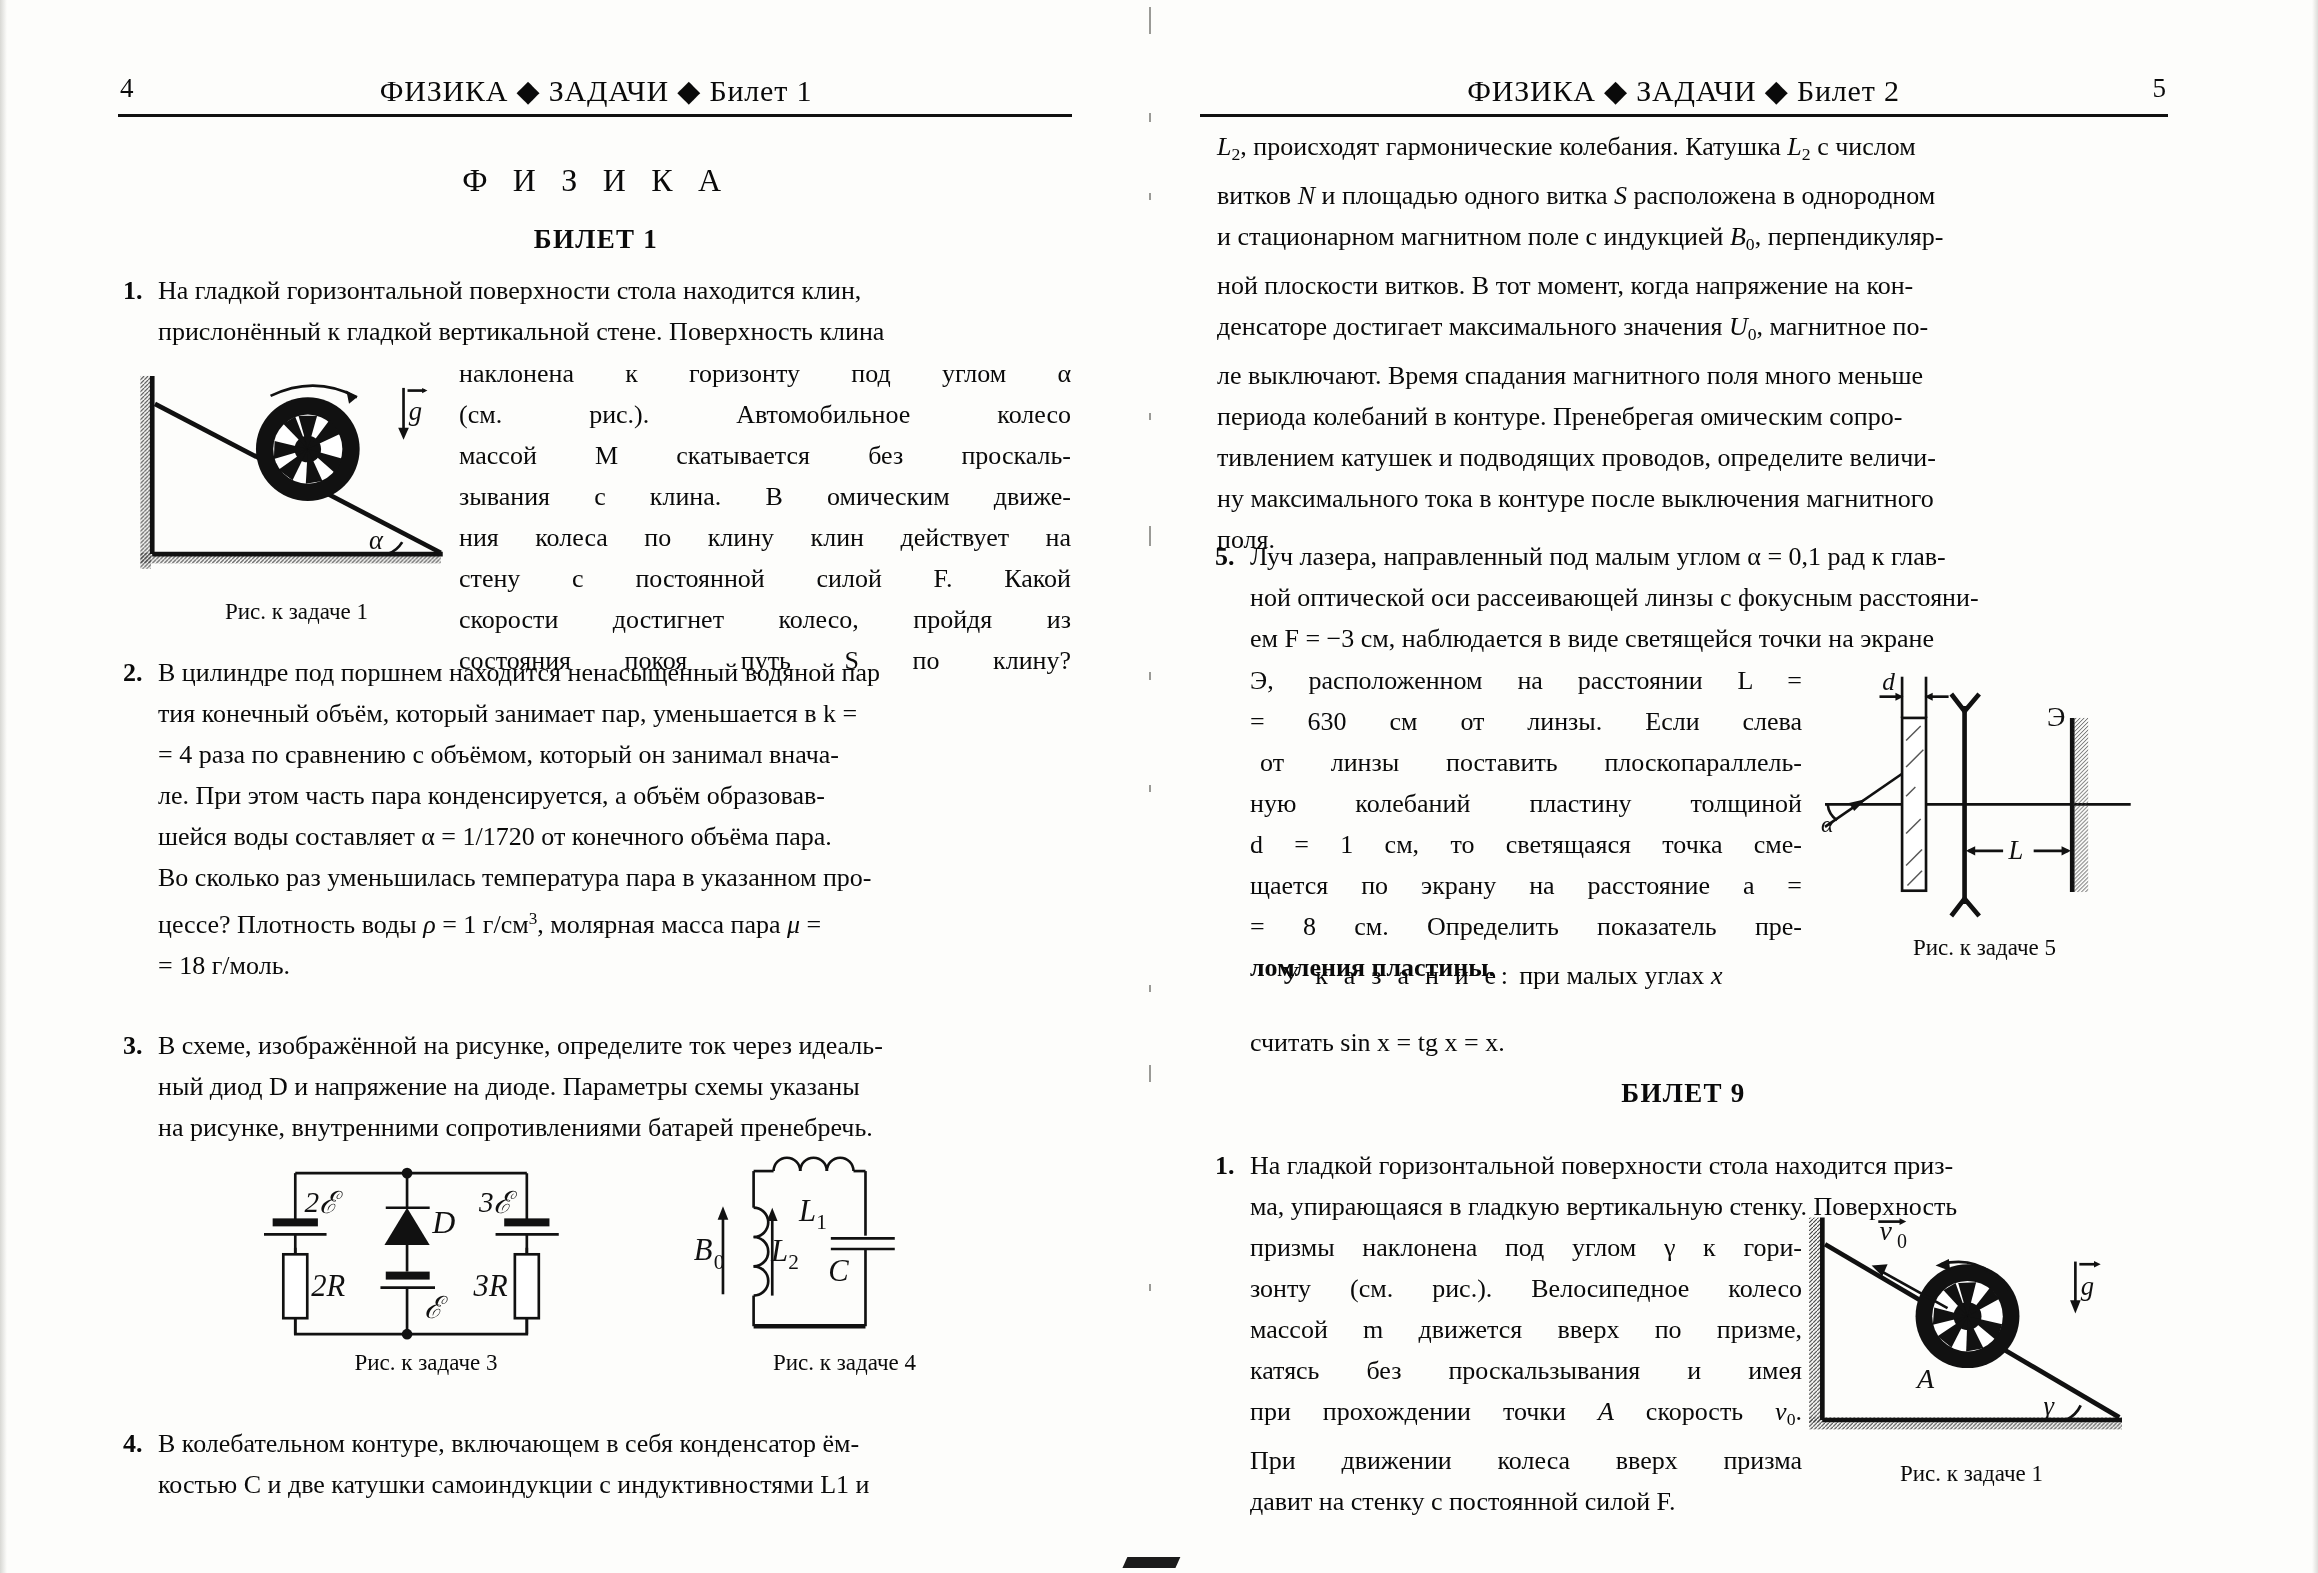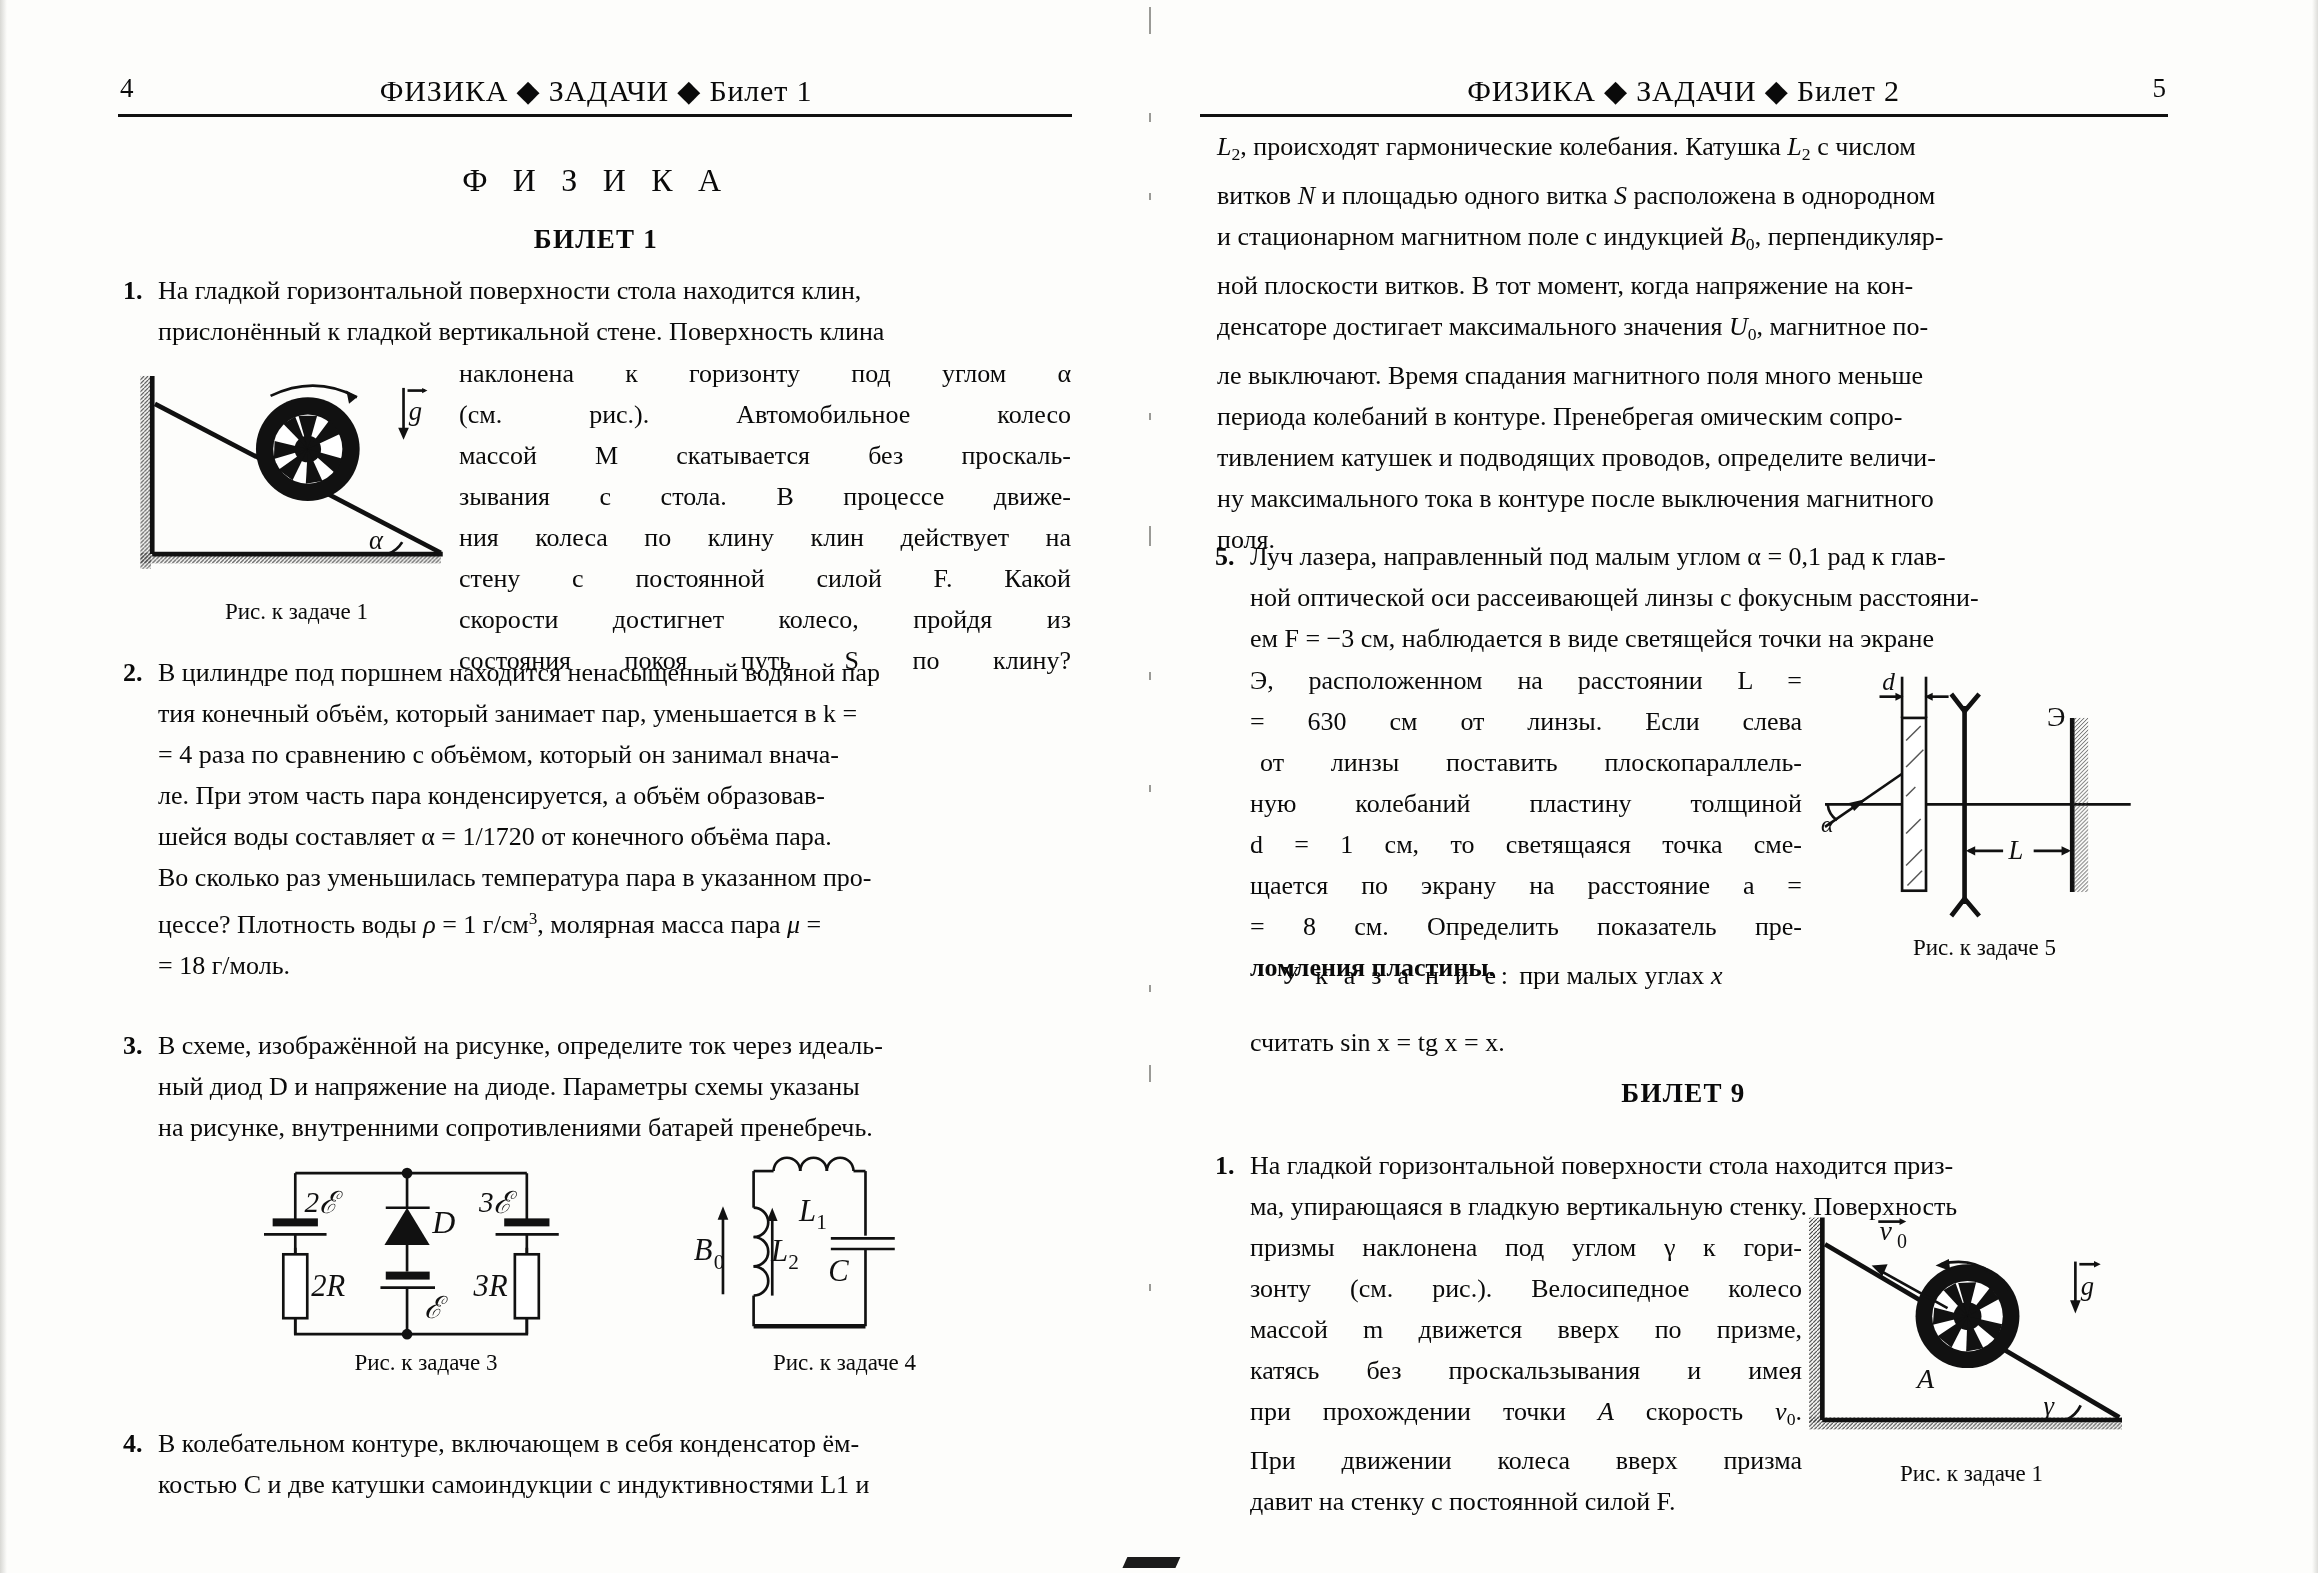--- a/index.html
+++ b/index.html
@@ -79,21 +79,21 @@
     <div class="prob" style="left:158px;top:270px;width:913px;">
       <span class="num">1.</span>
       <p>На гладкой горизонтальной поверхности стола находится клин,</p>
       <p>прислонённый к гладкой вертикальной стене. Поверхность клина</p>
     </div>
 
     <div class="prob" style="left:459px;top:353px;width:612px;text-align:justify;">
       <p style="text-align:justify;text-align-last:justify;">наклонена к горизонту под углом α</p>
       <p style="text-align:justify;text-align-last:justify;">(см. рис.). Автомобильное колесо</p>
       <p style="text-align:justify;text-align-last:justify;">массой M скатывается без проскаль-</p>
-      <p style="text-align:justify;text-align-last:justify;">зывания с стола. В процессе движе-</p>
+      <p style="text-align:justify;text-align-last:justify;">зывания с клина. В омическим движе-</p>
       <p style="text-align:justify;text-align-last:justify;">ния колеса по клину клин действует на</p>
       <p style="text-align:justify;text-align-last:justify;">стену с постоянной силой F. Какой</p>
       <p style="text-align:justify;text-align-last:justify;">скорости достигнет колесо, пройдя из</p>
       <p style="text-align:justify;text-align-last:justify;">состояния покоя путь S по клину?</p>
     </div>
 
     <div class="figbox" style="left:140px;top:356px;width:313px;height:236px;">
       <svg width="313" height="236" viewBox="0 0 470 355">
 
         <defs>

